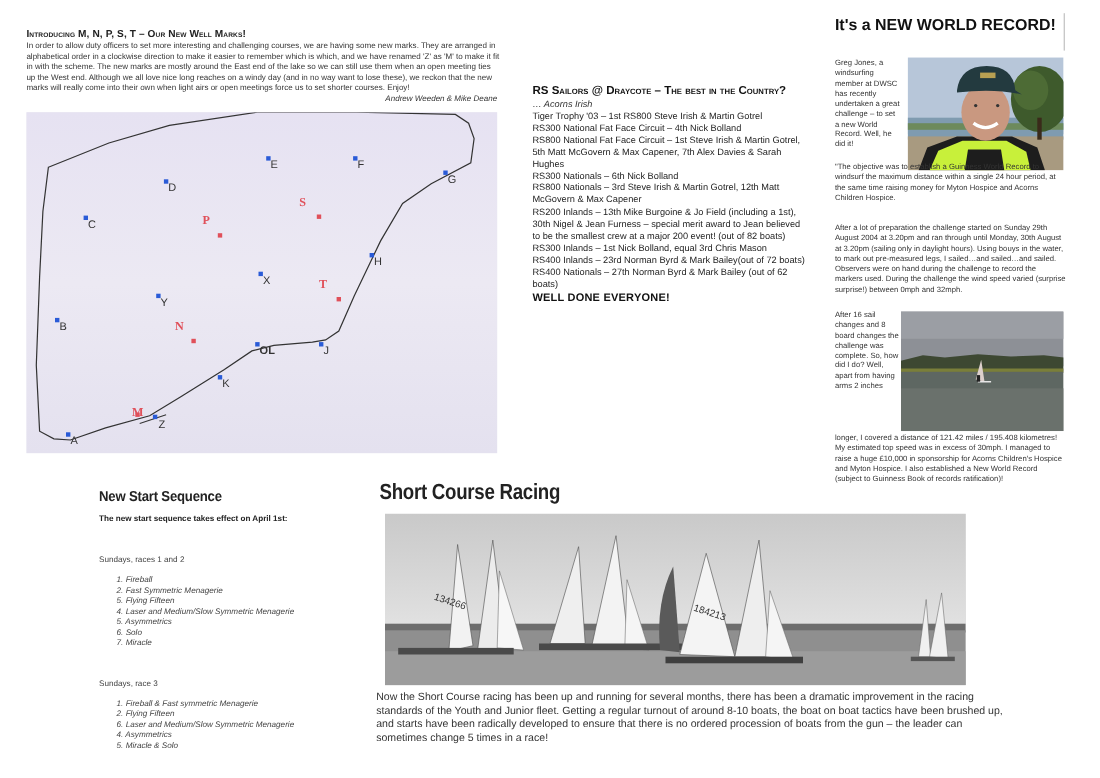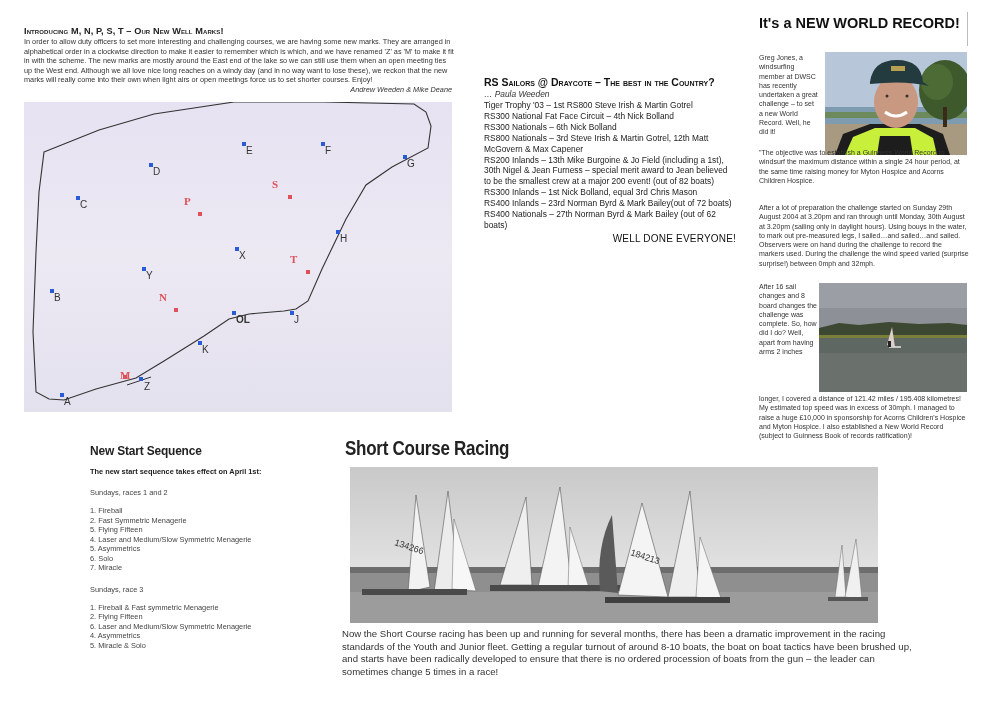--- a/index.html
+++ b/index.html
@@ -18,42 +18,42 @@
   #marks-map svg { position: absolute; left: 0; top: 0; }
   .mark-dot { position: absolute; width: 4px; height: 4px; }
   .mark-lbl { position: absolute; font-size: 10px; color: #333; }
   .mark-lbl.new { font-family: "Liberation Serif", serif; font-weight: bold; color: #e0505a; font-size: 11px; }
 
   
   #rs-article { left: 484px; top: 40px; width: 252px; margin-top: 36px; }
   .rs-head { font-size: 10.5px; font-weight: bold; font-variant: small-caps; line-height: 13px; color: #111; }
   .rs-author { font-size: 8.4px; font-style: italic; line-height: 11px; color: #333; }
   .rs-line { font-size: 8.4px; line-height: 10.9px; color: #222; }
-  .rs-footer { font-size: 10px; font-weight: normal; text-align: right; margin-top: 2px; color: #111; letter-spacing: 0.2px; }
+  .rs-footer { font-size: 10px; font-weight: bold; text-align: left; margin-top: 2px; color: #111; letter-spacing: 0.2px; }
 
   
   #wr-block { left: 755px; top: 12px; width: 213px; height: 445px; }
   #wr-divider { left: 967px; top: 12px; width: 1px; height: 34px; background: #bbb; }
   .wr-title { position: absolute; left: 4px; top: 3px; font-size: 14.5px; font-weight: bold; color: #111; white-space: nowrap; }
   .wr-text { font-size: 7px; line-height: 9.3px; color: #333; }
   #wr-intro { left: 759px; top: 53px; width: 60px; }
   #wr-photo1 { left: 825px; top: 52px; width: 142px; height: 103px; overflow: hidden; }
   #wr-para2 { left: 759px; top: 148px; width: 210px; }
   #wr-para3 { left: 759px; top: 203px; width: 210px; }
   #wr-para4a { left: 759px; top: 282px; width: 58px; }
   #wr-photo2 { left: 819px; top: 283px; width: 148px; height: 109px; overflow: hidden; }
   #wr-para4b { left: 759px; top: 394px; width: 210px; }
 
   
   #start-seq { left: 90px; top: 443px; width: 220px; }
   .ss-title { font-size: 13px; font-weight: bold; color: #222; letter-spacing: -0.2px; font-family: "Liberation Sans", sans-serif; transform: scaleX(0.92); transform-origin: left; white-space: nowrap; }
   .ss-lead { font-size: 7.4px; font-weight: bold; margin-top: 9px; color: #222; }
-  .ss-group { font-size: 7.4px; color: #444; margin-top: 12px; }
+  .ss-group { font-size: 7.4px; color: #444; margin-top: 28px; }
   .ss-list { list-style: none; margin-top: 9px; }
-  .ss-list li { font-size: 7.4px; line-height: 9.5px; color: #444; }
+  .ss-list li { font-size: 7.4px; font-style: italic; line-height: 9.5px; color: #444; margin-left: 16px; }
 
   
   #sc-title { left: 345px; top: 437px; font-size: 20px; font-weight: bold; color: #222; transform: scaleX(0.85); transform-origin: left; white-space: nowrap; letter-spacing: -0.3px; }
   #sc-photo { left: 350px; top: 467px; width: 528px; height: 156px; overflow: hidden; background: #d8d8d8; }
   #sc-body { left: 342px; top: 628px; width: 578px; font-size: 9.6px; line-height: 12.6px; color: #333; }
 </style>
 </head>
 <body>
 
 <div id="marks-article" class="abs">
@@ -114,24 +114,25 @@
       <div class="mark-lbl new" style="left: 266px; top: 151px;">T</div>
       <div class="mark-dot" style="left: 150px; top: 206px; background: rgb(224, 80, 90);"></div>
       <div class="mark-lbl new" style="left: 135px; top: 189px;">N</div>
       <div class="mark-dot" style="left: 99px; top: 273px; background: rgb(224, 80, 90);"></div>
       <div class="mark-lbl new" style="left: 96px; top: 267px;">M</div>
     </div>
 </div>
 
 <div id="rs-article" class="abs">
   <div class="rs-head">RS Sailors @ Draycote – The best in the Country?</div>
-  <div class="rs-author">… Paula Weeden</div>
+  <div class="rs-author">… Acorns Irish</div>
   <div id="rs-results">
       <div class="rs-line">Tiger Trophy '03 – 1st RS800 Steve Irish &amp; Martin Gotrel</div>
       <div class="rs-line">RS300 National Fat Face Circuit – 4th Nick Bolland</div>
+      <div class="rs-line">RS800 National Fat Face Circuit – 1st Steve Irish &amp; Martin Gotrel, 5th Matt McGovern &amp; Max Capener, 7th Alex Davies &amp; Sarah Hughes</div>
       <div class="rs-line">RS300 Nationals – 6th Nick Bolland</div>
       <div class="rs-line">RS800 Nationals – 3rd Steve Irish &amp; Martin Gotrel, 12th Matt McGovern &amp; Max Capener</div>
       <div class="rs-line">RS200 Inlands – 13th Mike Burgoine &amp; Jo Field (including a 1st), 30th Nigel &amp; Jean Furness – special merit award to Jean believed to be the smallest crew at a major 200 event! (out of 82 boats)</div>
       <div class="rs-line">RS300 Inlands – 1st Nick Bolland, equal 3rd Chris Mason</div>
       <div class="rs-line">RS400 Inlands – 23rd Norman Byrd &amp; Mark Bailey(out of 72 boats)</div>
       <div class="rs-line">RS400 Nationals – 27th Norman Byrd &amp; Mark Bailey (out of 62 boats)</div>
     </div>
   <div class="rs-footer">WELL DONE EVERYONE!</div>
 </div>
 

